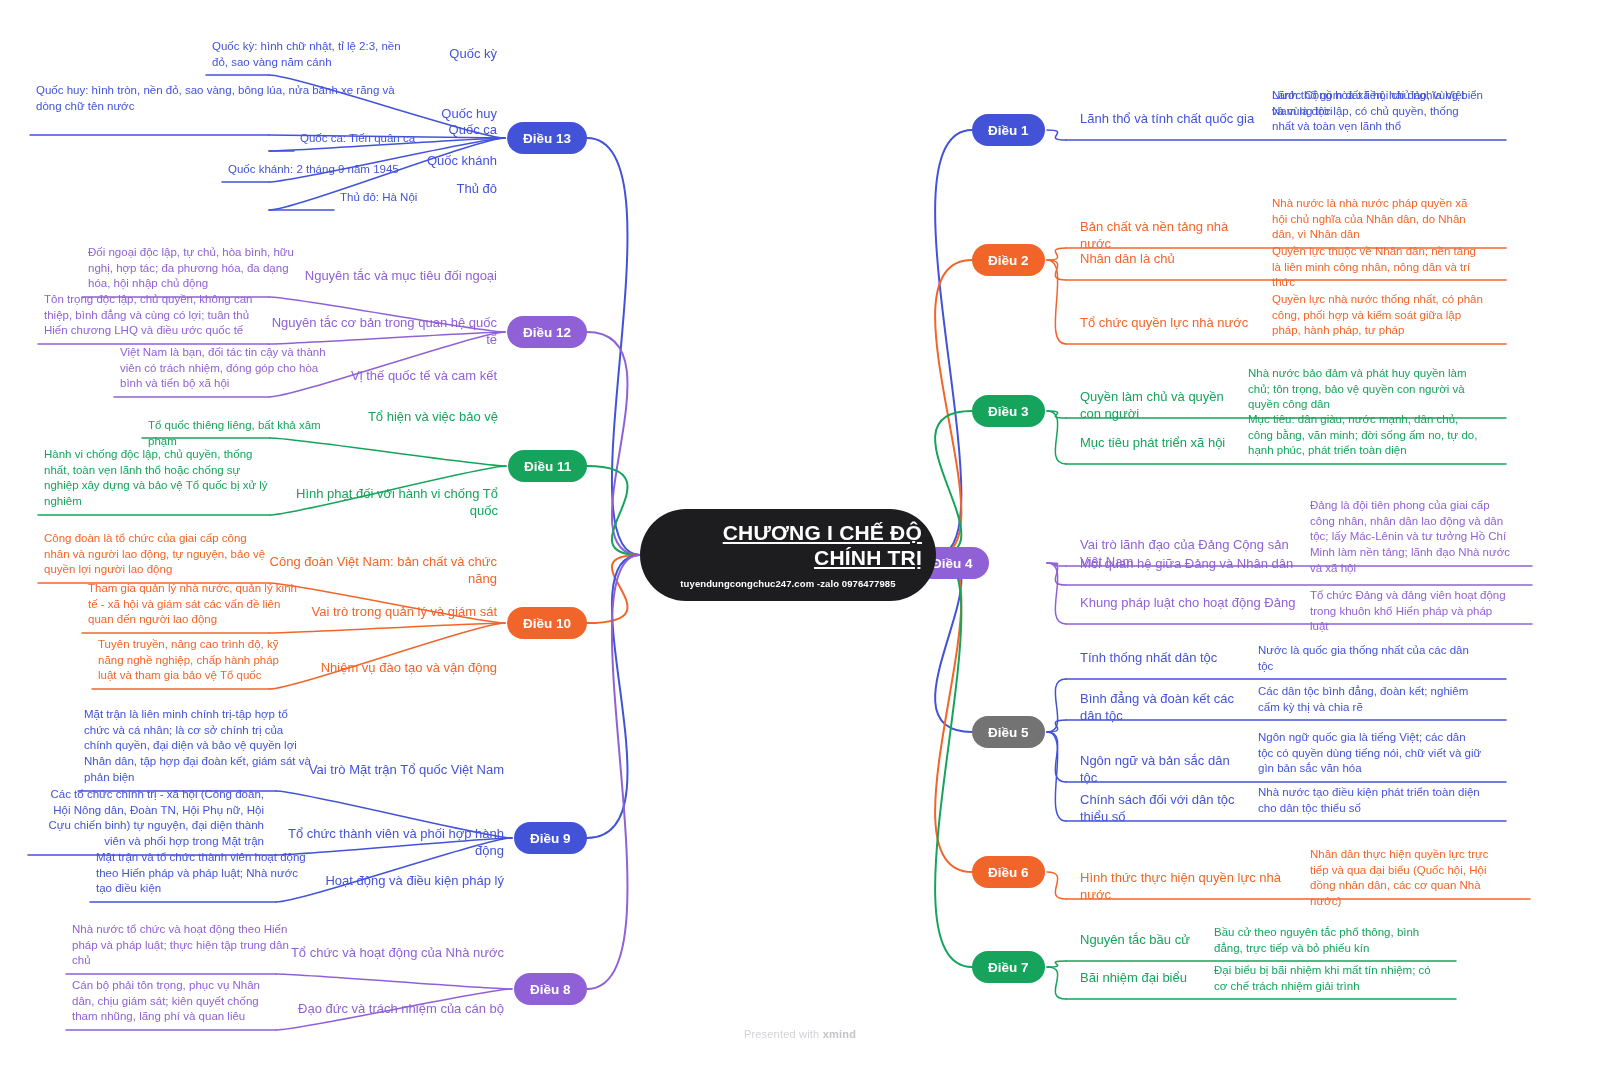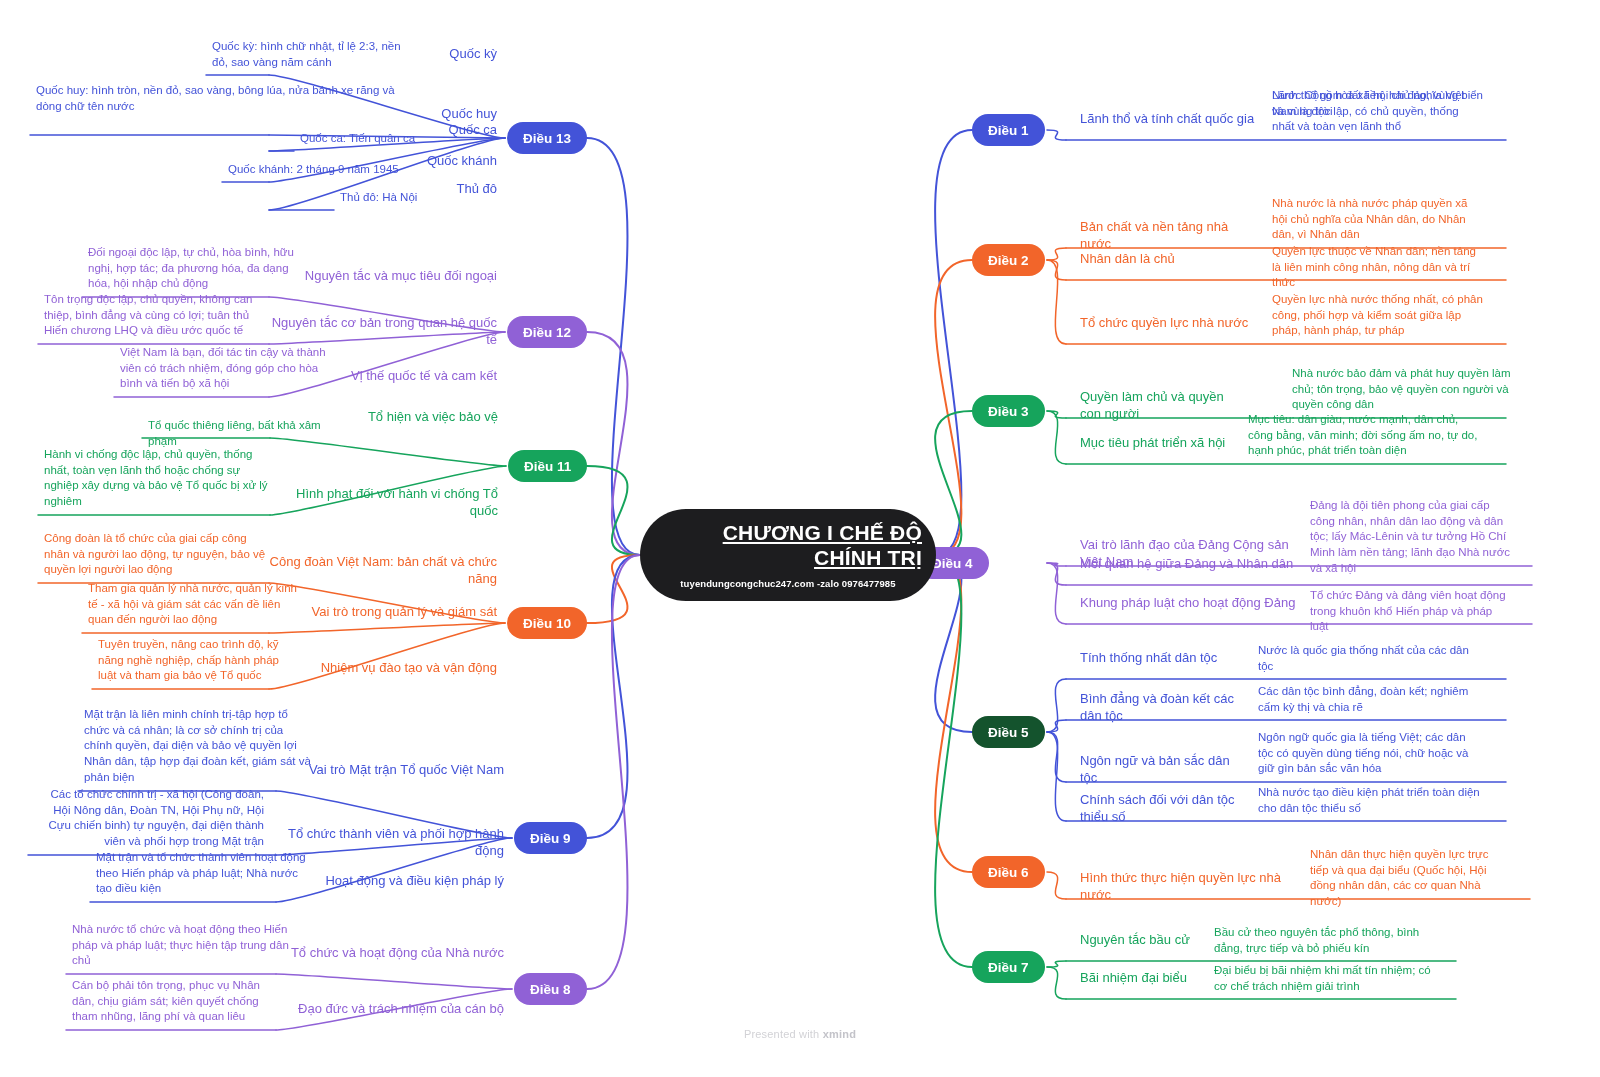--- a/index.html
+++ b/index.html
@@ -213,40 +213,40 @@
     <div class="blabel r" style="left: 1080px; top: 218px; width: 182px; color: rgb(242, 101, 42);">Bản chất và nền tảng nhà nước</div>
     <div class="leaf r" style="left: 1272px; top: 196px; width: 212px; color: rgb(242, 101, 42);">Nhà nước là nhà nước pháp quyền xã hội chủ nghĩa của Nhân dân, do Nhân dân, vì Nhân dân</div>
     <div class="blabel r" style="left: 1080px; top: 250px; width: 182px; color: rgb(242, 101, 42);">Nhân dân là chủ</div>
     <div class="leaf r" style="left: 1272px; top: 244px; width: 212px; color: rgb(242, 101, 42);">Quyền lực thuộc về Nhân dân; nền tảng là liên minh công nhân, nông dân và trí thức</div>
     <div class="blabel r" style="left: 1080px; top: 314px; width: 182px; color: rgb(242, 101, 42);">Tổ chức quyền lực nhà nước</div>
     <div class="leaf r" style="left: 1272px; top: 292px; width: 212px; color: rgb(242, 101, 42);">Quyền lực nhà nước thống nhất, có phân công, phối hợp và kiểm soát giữa lập pháp, hành pháp, tư pháp</div>
     <div class="pill" style="left: 972px; top: 395px; background: rgb(22, 164, 92);">
       <span>Điều 3</span>
     </div>
     <div class="blabel r" style="left: 1080px; top: 388px; width: 158px; color: rgb(22, 164, 92);">Quyền làm chủ và quyền con người</div>
-    <div class="leaf r" style="left: 1248px; top: 366px; width: 236px; color: rgb(22, 164, 92); margin-left: 44px;">Nhà nước bảo đảm và phát huy quyền làm chủ; tôn trọng, bảo vệ quyền con người và quyền công dân</div>
+    <div class="leaf r" style="left: 1248px; top: 366px; width: 236px; color: rgb(22, 164, 92);">Nhà nước bảo đảm và phát huy quyền làm chủ; tôn trọng, bảo vệ quyền con người và quyền công dân</div>
     <div class="blabel r" style="left: 1080px; top: 434px; width: 158px; color: rgb(22, 164, 92);">Mục tiêu phát triển xã hội</div>
     <div class="leaf r" style="left: 1248px; top: 412px; width: 236px; color: rgb(22, 164, 92);">Mục tiêu: dân giàu, nước mạnh, dân chủ, công bằng, văn minh; đời sống ấm no, tự do, hạnh phúc, phát triển toàn diện</div>
     <div class="pill" style="left: 916px; top: 547px; background: rgb(144, 97, 214);">
       <span>Điều 4</span>
     </div>
     <div class="blabel r" style="left: 1080px; top: 536px; width: 220px; color: rgb(144, 97, 214);">Vai trò lãnh đạo của Đảng Cộng sản Việt Nam</div>
     <div class="leaf r" style="left: 1310px; top: 498px; width: 200px; color: rgb(144, 97, 214);">Đảng là đội tiên phong của giai cấp công nhân, nhân dân lao động và dân tộc; lấy Mác-Lênin và tư tưởng Hồ Chí Minh làm nền tảng; lãnh đạo Nhà nước và xã hội</div>
     <div class="blabel r" style="left: 1080px; top: 555px; width: 220px; color: rgb(144, 97, 214);">Mối quan hệ giữa Đảng và Nhân dân</div>
     <div class="blabel r" style="left: 1080px; top: 594px; width: 220px; color: rgb(144, 97, 214);">Khung pháp luật cho hoạt động Đảng</div>
     <div class="leaf r" style="left: 1310px; top: 588px; width: 200px; color: rgb(144, 97, 214);">Tổ chức Đảng và đảng viên hoạt động trong khuôn khổ Hiến pháp và pháp luật</div>
-    <div class="pill" style="left: 972px; top: 716px; background: #14532d;">
+    <div class="pill" style="left: 972px; top: 716px; background: #737373;">
       <span>Điều 5</span>
     </div>
     <div class="blabel r" style="left: 1080px; top: 649px; width: 168px; color: rgb(67, 83, 216);">Tính thống nhất dân tộc</div>
     <div class="leaf r" style="left: 1258px; top: 643px; width: 226px; color: rgb(67, 83, 216);">Nước là quốc gia thống nhất của các dân tộc</div>
     <div class="blabel r" style="left: 1080px; top: 690px; width: 168px; color: rgb(67, 83, 216);">Bình đẳng và đoàn kết các dân tộc</div>
     <div class="leaf r" style="left: 1258px; top: 684px; width: 226px; color: rgb(67, 83, 216);">Các dân tộc bình đẳng, đoàn kết; nghiêm cấm kỳ thị và chia rẽ</div>
     <div class="blabel r" style="left: 1080px; top: 752px; width: 168px; color: rgb(67, 83, 216);">Ngôn ngữ và bản sắc dân tộc</div>
-    <div class="leaf r" style="left: 1258px; top: 730px; width: 226px; color: rgb(67, 83, 216);">Ngôn ngữ quốc gia là tiếng Việt; các dân tộc có quyền dùng tiếng nói, chữ hoặc và giữ gìn bản sắc văn hóa</div>
+    <div class="leaf r" style="left: 1258px; top: 730px; width: 226px; color: rgb(67, 83, 216);">Ngôn ngữ quốc gia là tiếng Việt; các dân tộc có quyền dùng tiếng nói, chữ viết và giữ gìn bản sắc văn hóa</div>
     <div class="blabel r" style="left: 1080px; top: 791px; width: 168px; color: rgb(67, 83, 216);">Chính sách đối với dân tộc thiểu số</div>
     <div class="leaf r" style="left: 1258px; top: 785px; width: 226px; color: rgb(67, 83, 216);">Nhà nước tạo điều kiện phát triển toàn diện cho dân tộc thiểu số</div>
     <div class="pill" style="left: 972px; top: 856px; background: rgb(242, 101, 42);">
       <span>Điều 6</span>
     </div>
     <div class="blabel r" style="left: 1080px; top: 869px; width: 220px; color: rgb(242, 101, 42);">Hình thức thực hiện quyền lực nhà nước</div>
     <div class="leaf r" style="left: 1310px; top: 847px; width: 198px; color: rgb(242, 101, 42);">Nhân dân thực hiện quyền lực trực tiếp và qua đại biểu (Quốc hội, Hội đồng nhân dân, các cơ quan Nhà nước)</div>
     <div class="pill" style="left: 972px; top: 951px; background: rgb(22, 164, 92);">
       <span>Điều 7</span>
     </div>

